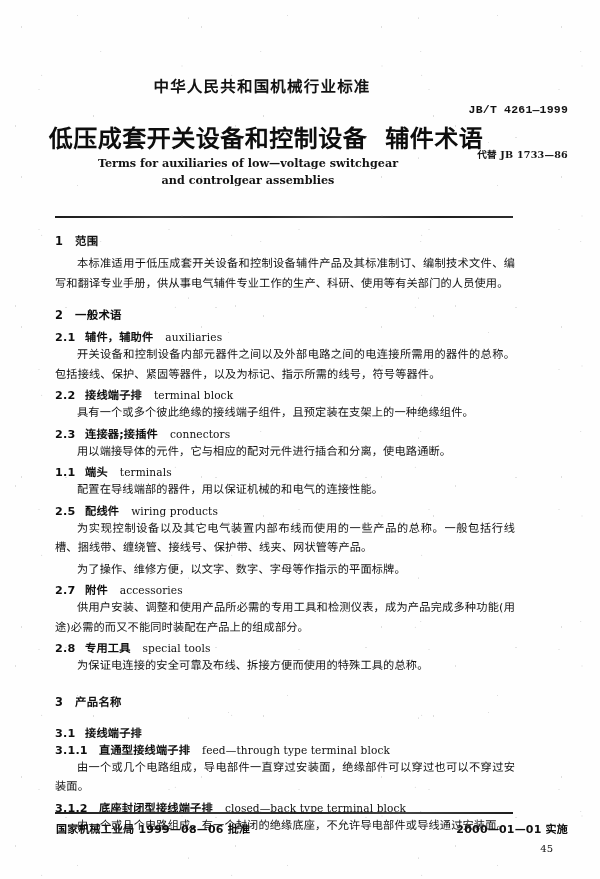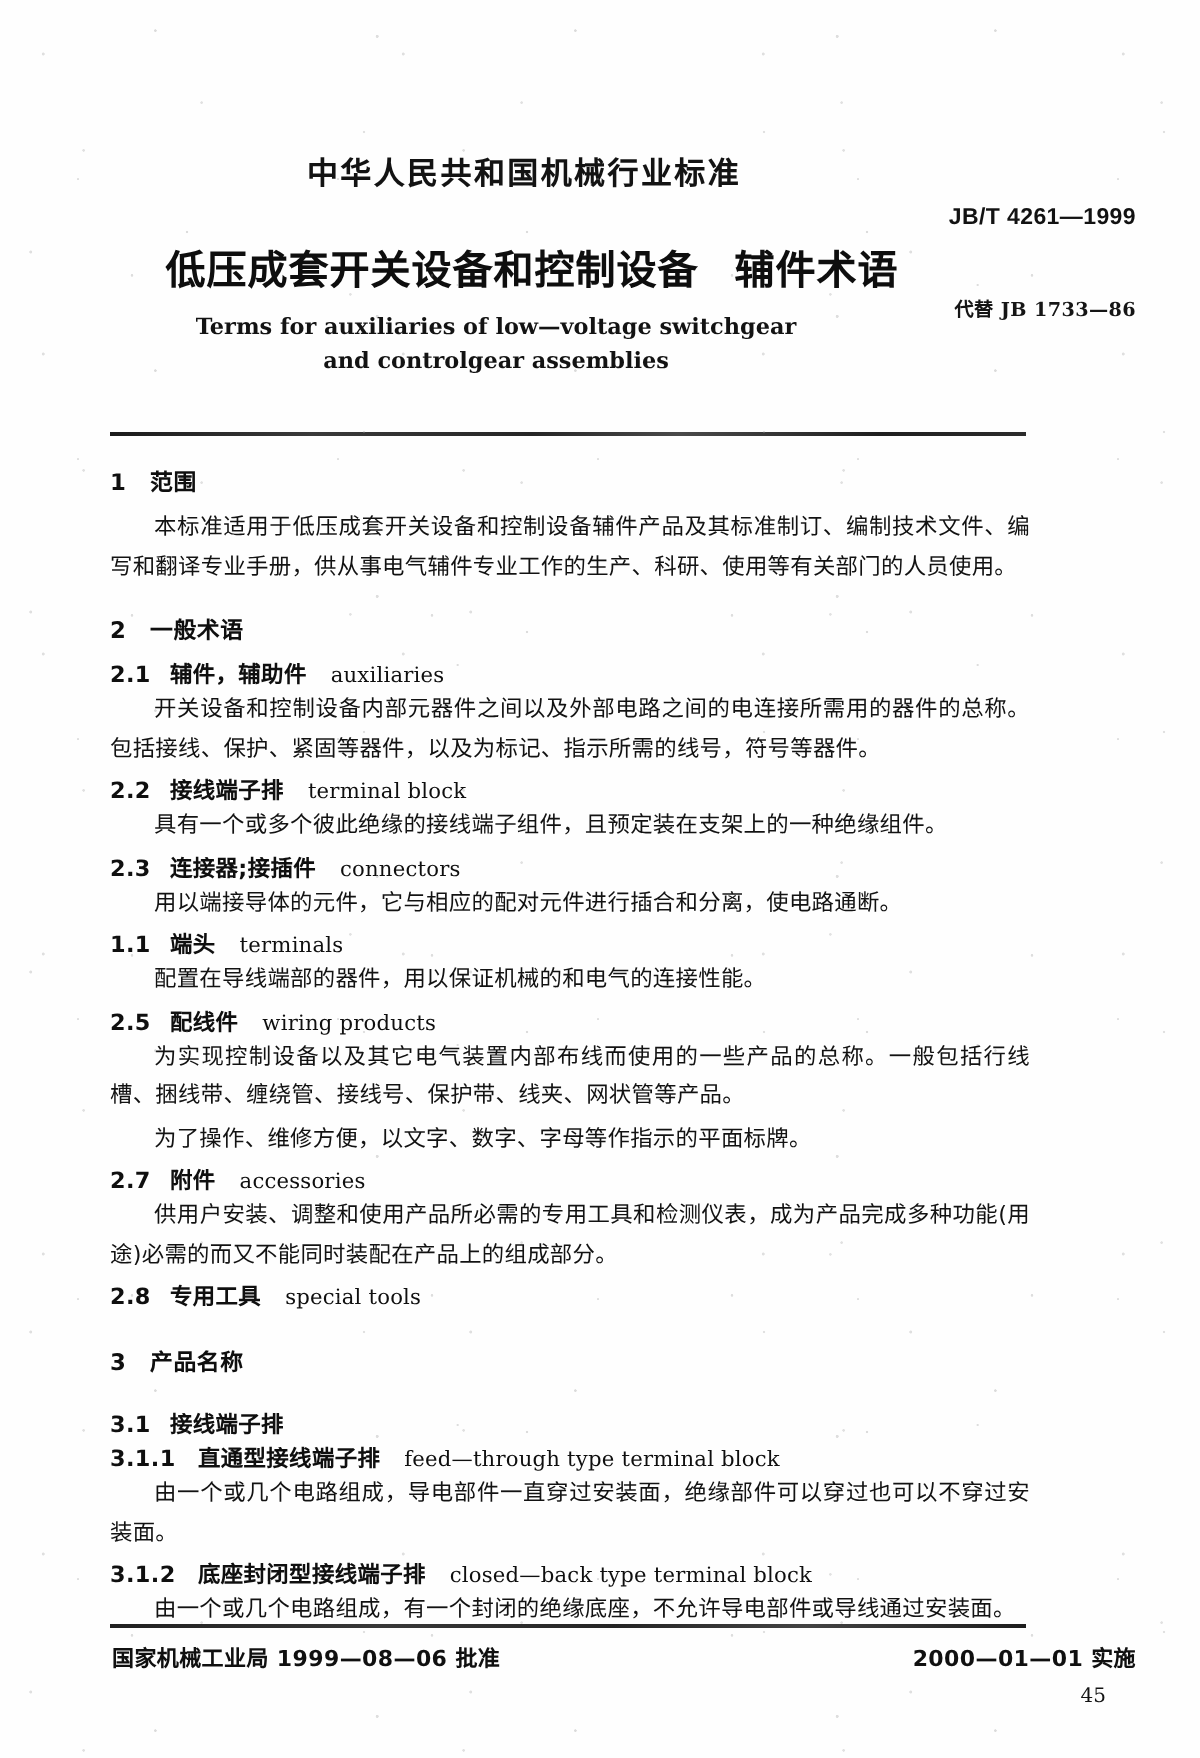--- a/index.html
+++ b/index.html
@@ -60,21 +60,21 @@
   }
 
   .doc-title {
     position: absolute;
     top: 119px;
     left: 0;
     width: 532px;
     text-align: center;
     font-family: Liberation Sans, sans-serif;
     font-weight: bold;
-    font-size: 20px;
+    font-size: 24px;
     letter-spacing: 0.5px;
     color: #0e0e0e;
   }
   .doc-title .gap { display: inline-block; width: 18px; }
 
   .doc-subtitle {
     position: absolute;
     top: 155px;
     left: 0;
     width: 496px;
@@ -83,21 +83,21 @@
     font-weight: bold;
     font-size: 11.2px;
     line-height: 17px;
     color: #131313;
   }
 
   .std-number {
     position: absolute;
     top: 103px;
     right: 32px;
-    font-family: Liberation Sans, sans-serif;
+    font-family: Liberation Mono, monospace;
     font-weight: bold;
     font-size: 11.5px;
     color: #121212;
     letter-spacing: .2px;
   }
   .std-replaces {
     position: absolute;
     top: 147px;
     right: 32px;
     font-family: "DejaVu Serif", "Liberation Serif", serif;
@@ -290,20 +290,21 @@
         <p class="term-h">
           <span class="num">2.7</span><span class="cn">附件</span><span class="en">accessories</span>
         </p>
         <p class="para indent">供用户安装、调整和使用产品所必需的专用工具和检测仪表，成为产品完成多种功能(用途)必需的而又不能同时装配在产品上的组成部分。</p>
       </div>
 
       <div>
         <p class="term-h">
           <span class="num">2.8</span><span class="cn">专用工具</span><span class="en">special tools</span>
         </p>
+        <p class="para indent">为保证电连接的安全可靠及布线、拆接方便而使用的特殊工具的总称。</p>
       </div>
     </div>
 
     <div class="sec-gap-lg"></div>
 
     <div class="block">
       <p class="sec-h">
         <span class="num">3</span><span class="txt">产品名称</span>
       </p>
 

